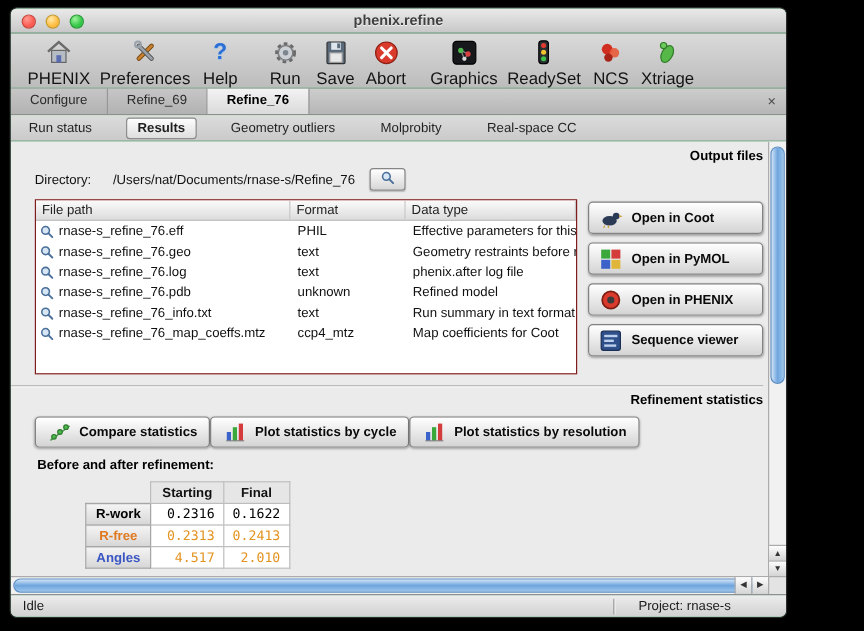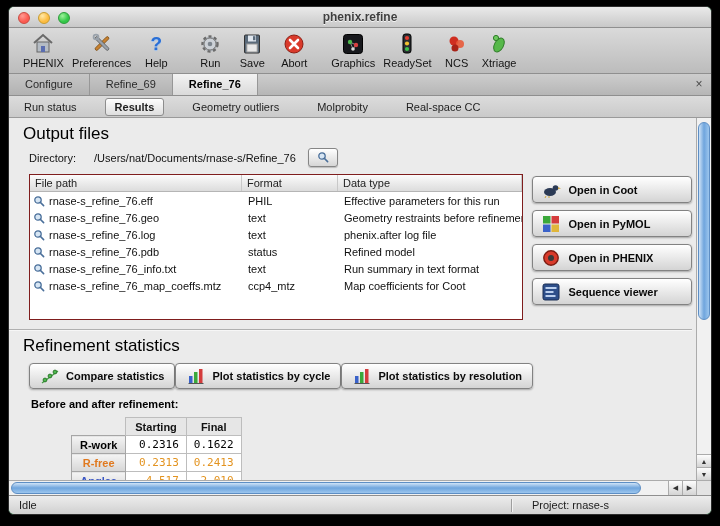--- a/index.html
+++ b/index.html
@@ -1,53 +1,53 @@
 <!DOCTYPE html>
 <html><head>
 <meta charset="utf-8">
 <style>
   * { margin:0; padding:0; box-sizing:border-box; }
   html,body { width:720px; height:526px; background:#000; font-family:"Liberation Sans","DejaVu Sans",sans-serif; }
   .screen { position:relative; width:720px; height:526px; background:#000; overflow:hidden; }
-  .window { position:absolute; left:8px; top:6px; width:704px; height:509px; background:#86efac;
+  .window { position:absolute; left:8px; top:6px; width:648px; height:509px; background:#86efac;
             border:1px solid #2c2c2c; border-radius:6px; overflow:hidden; display:flex; flex-direction:column; }
 
   
   .titlebar { height:21px; flex:none; background:linear-gradient(#eaeaea,#c8c8c8); border-bottom:1px solid #8f8f8f; position:relative; }
   .tl-group { position:absolute; left:9px; top:5px; display:flex; gap:8px; }
   .tl { width:12px; height:12px; border-radius:50%; display:inline-block; }
   .tl.red { background:radial-gradient(circle at 35% 30%, #ff9a92, #fc5b51 60%); border:1px solid #c94941; }
   .tl.yellow { background:radial-gradient(circle at 35% 30%, #ffe9a8, #fdbc40 60%); border:1px solid #c79b2f; }
   .tl.green { background:radial-gradient(circle at 35% 30%, #9ef29a, #33c748 60%); border:1px solid #2a9c38; }
   .wtitle { text-align:center; line-height:20px; font-size:12px; font-weight:bold; color:#3f3f3f; text-shadow:0 1px 0 #f5f5f5; }
 
   
   .toolbar { height:46px; flex:none; background:linear-gradient(#dadada,#bcbcbc); border-bottom:1px solid #8f8f8f;
              display:flex; align-items:flex-start; padding:2px 10px 0; }
   .tb-item { display:flex; flex-direction:column; align-items:center; min-width:42px; padding:0 4px; cursor:default; }
   .tb-icon { height:27px; display:flex; align-items:center; justify-content:center; }
-  .tb-label { font-size:11px; color:#141414; white-space:nowrap; }
+  .tb-label { font-size:14px; color:#141414; white-space:nowrap; }
   .tb-gap { width:12px; }
   .help-glyph { font-size:19px; font-weight:bold; color:#2a6fd6; text-shadow:0 1px 1px #9cc0ef; }
 
   
   .maintabs { height:22px; flex:none; background:linear-gradient(#cdcdcd,#b6b6b6); border-bottom:1px solid #8f8f8f; display:flex; align-items:stretch; }
   .mtab { padding:0 16px; line-height:21px; font-size:11px; color:#2a2a2a; border-right:1px solid #979797; background:linear-gradient(#c6c6c6,#b2b2b2); }
   .mtab.active { background:linear-gradient(#f3f3f3,#dadada); font-weight:bold; color:#000; }
   .tabs-close { margin-left:auto; width:24px; text-align:center; line-height:21px; font-size:12px; color:#4a4a4a; }
 
   
   .subtabs { height:22px; flex:none; background:linear-gradient(#dcdcdc,#cacaca); border-bottom:1px solid #9a9a9a; display:flex; align-items:center; padding-left:5px; gap:18px; }
   .stab { padding:2px 9px; font-size:11px; color:#1f1f1f; border:1px solid transparent; border-radius:3px; }
   .stab.active { background:linear-gradient(#fdfdfd,#dedede); border:1px solid #8d8d8d; font-weight:bold; box-shadow:0 1px 1px rgba(255,255,255,.7) inset; }
 
   
   .content { flex:1; position:relative; background:#ebebeb; overflow:hidden; }
   .scrollpane { position:absolute; left:0; top:0; right:15px; bottom:15px; overflow:hidden; padding:5px 4px 0 12px; }
-  .section-h { font-size:17px; font-weight:normal; color:#000; margin:1px 0 4px 2px; }
+  .section-h { font-size:11px; font-weight:bold; color:#000; margin:1px 0 4px 2px;text-align:right; }
   .dir-row { display:flex; align-items:center; margin:3px 0 7px 8px; font-size:11px; color:#111; }
   .dir-value { margin-left:18px; }
   .search-btn { margin-left:12px; width:30px; height:19px; border:1px solid #868686; border-radius:3px;
                 background:linear-gradient(#ffffff,#d6d6d6); display:flex; align-items:center; justify-content:center;
                 box-shadow:0 1px 1px rgba(0,0,0,.2); }
 
   .files-row { display:flex; gap:9px; margin-left:8px; }
   .file-table { width:502px; height:146px; background:#fff; border:1px solid #7f1d1d; font-size:11px; overflow:hidden; }
   .ft-header { display:flex; height:17px; background:linear-gradient(#fbfbfb,#dcdcdc); border-bottom:1px solid #b5b5b5; color:#222; }
   .ft-h { padding:2px 5px; border-right:1px solid #c8c8c8; overflow:hidden; white-space:nowrap; }
@@ -299,21 +299,21 @@
             <div class="ft-row">
               <div class="ft-c1">
                   <span class="mag">
                     <svg width="12" height="12" viewBox="0 0 12 12">
                       <circle cx="5" cy="5" r="3.2" fill="#d7e6f4" stroke="#4a6f9a" stroke-width="1.3"></circle>
                       <line x1="7.5" y1="7.5" x2="10.6" y2="10.6" stroke="#4a6f9a" stroke-width="1.6" stroke-linecap="round"></line>
                     </svg>
                   </span>
                   <span>rnase-s_refine_76.pdb</span>
                 </div>
-              <div class="ft-c2">status</div>
+              <div class="ft-c2">unknown</div>
               <div class="ft-c3">Refined model</div>
             </div>
             <div class="ft-row">
               <div class="ft-c1">
                   <span class="mag">
                     <svg width="12" height="12" viewBox="0 0 12 12">
                       <circle cx="5" cy="5" r="3.2" fill="#d7e6f4" stroke="#4a6f9a" stroke-width="1.3"></circle>
                       <line x1="7.5" y1="7.5" x2="10.6" y2="10.6" stroke="#4a6f9a" stroke-width="1.6" stroke-linecap="round"></line>
                     </svg>
                   </span>

